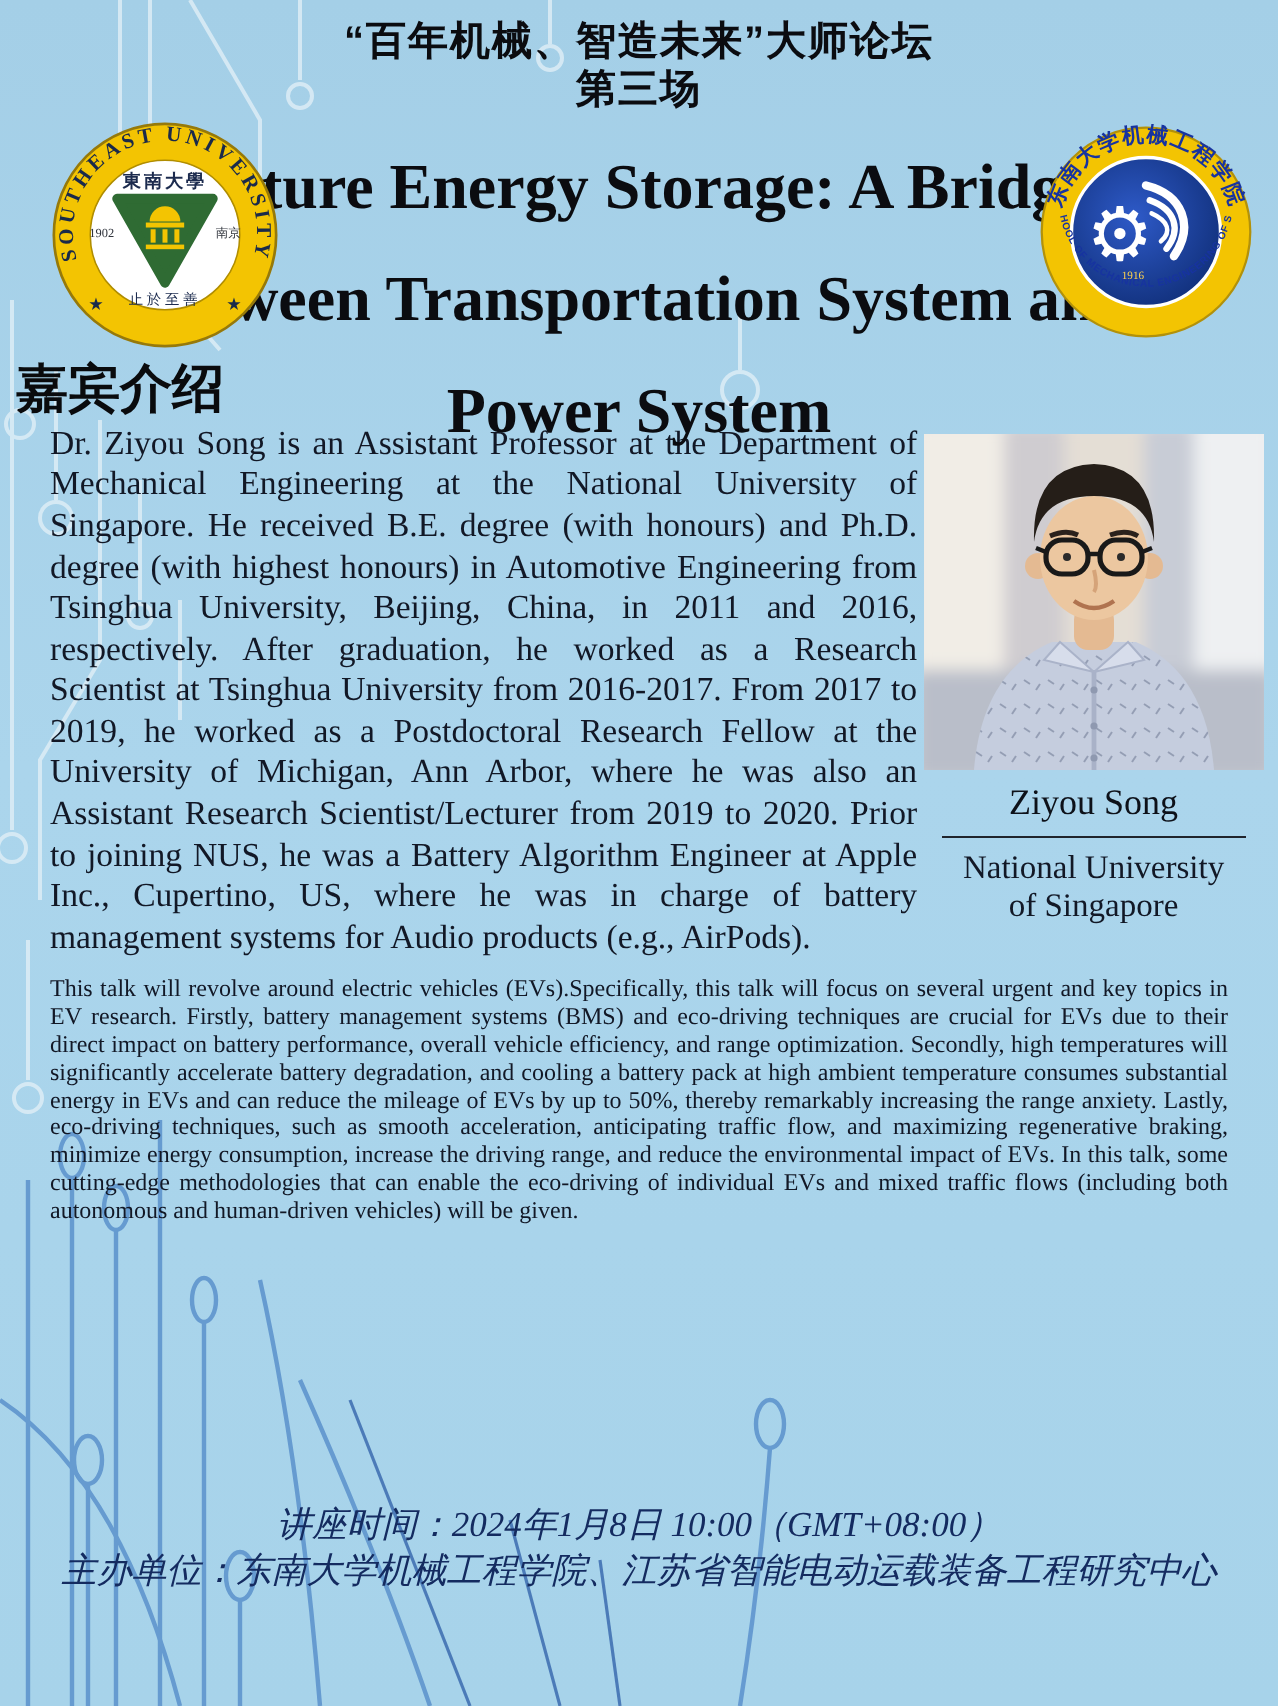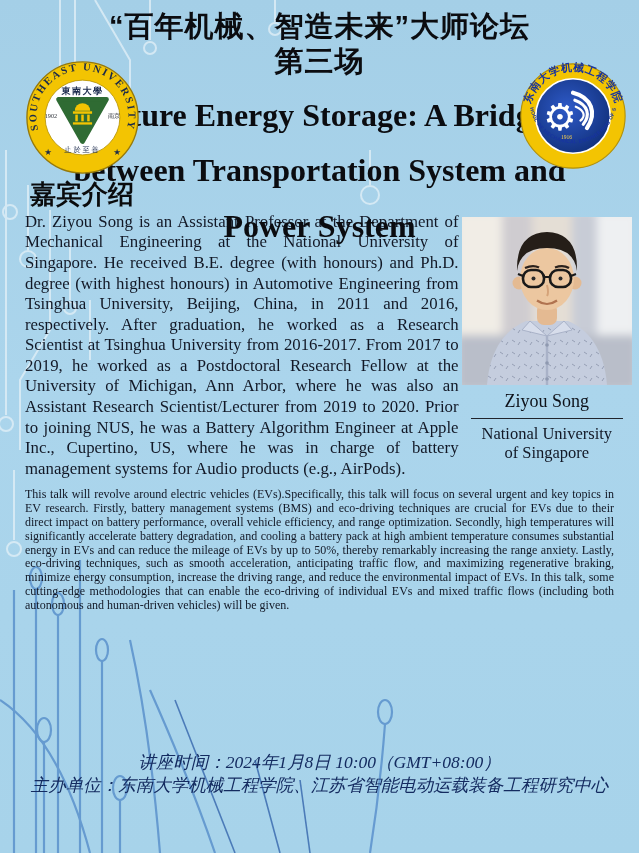--- a/index.html
+++ b/index.html
@@ -10,25 +10,25 @@
     background: linear-gradient(180deg,#a4cfe7 0%,#abd5ec 45%,#a7d3ea 100%);
   }
   .traces { position:absolute; left:0; top:0; width:639px; height:853px; z-index:0; pointer-events:none; }
   .content { position:relative; z-index:1; }
 
   
   .header { position:relative; height:180px; }
   .logo-left  { position:absolute; left:25px; top:60px; width:115px; height:115px; }
   .logo-right { position:absolute; right:12px; top:62px; width:108px; height:108px; }
   .titles { text-align:center; padding-top:9px; }
-  .title-cn { font-family:"Liberation Sans", sans-serif; font-weight:bold; font-size:29px; line-height:1.2; color:#0b0c10; letter-spacing:1px; }
+  .title-cn { font-family:"Liberation Sans", sans-serif; font-weight:bold; font-size:20px; line-height:1.2; color:#0b0c10; letter-spacing:1px; }
   .title-en { font-weight:bold; font-size:32px; line-height:1.18; color:#0b0c10; margin-top:18px; }
 
   
-  .section-heading { font-family:"Liberation Sans", sans-serif; font-weight:bold; font-size:26px; line-height:1.15; color:#0a0b0d; margin-left:30px; }
+  .section-heading { font-family:"Liberation Sans", sans-serif; font-weight:bold; font-size:26px; line-height:1.15; color:#0a0b0d; margin-left:8px; }
 
   
   .guest-row { display:flex; margin:2px 6px 0 25px; height:273px; }
   .bio { width:435px; font-size:16.8px; line-height:1.225; text-align:justify; color:#121826; }
   .photo-col { width:173px; margin-left:2px; text-align:center; }
   .photo-svg { width:170px; height:168px; display:block; margin:5px auto 0; }
   .cap-name, .cap-title { font-weight:normal; font-size:18px; line-height:1.15; color:#0d1119; }
   .cap-name { margin-top:6px; }
   .cap-divider { border:none; border-top:1.6px solid #20242c; width:152px; margin:6px auto 5px; }
   .cap-aff { font-size:16.5px; line-height:1.2; color:#121826; }

